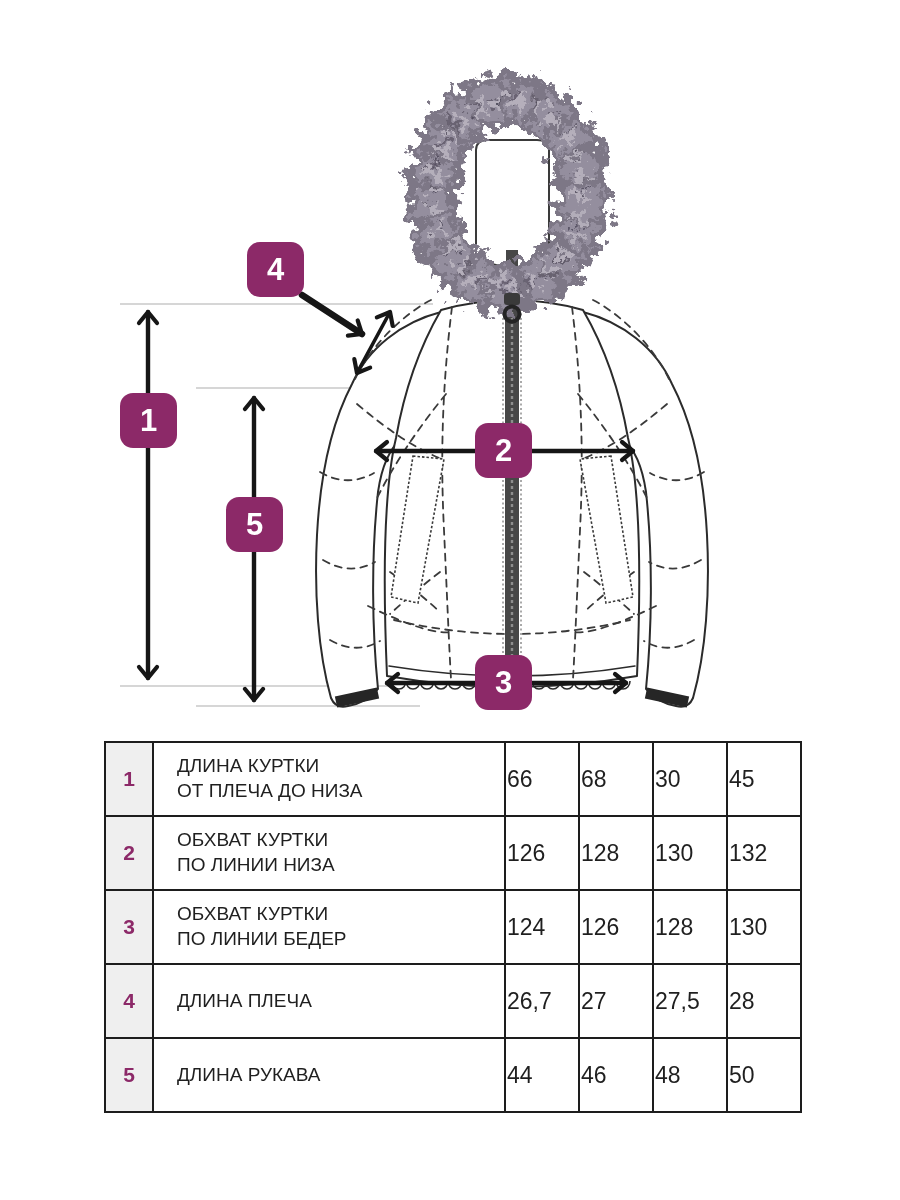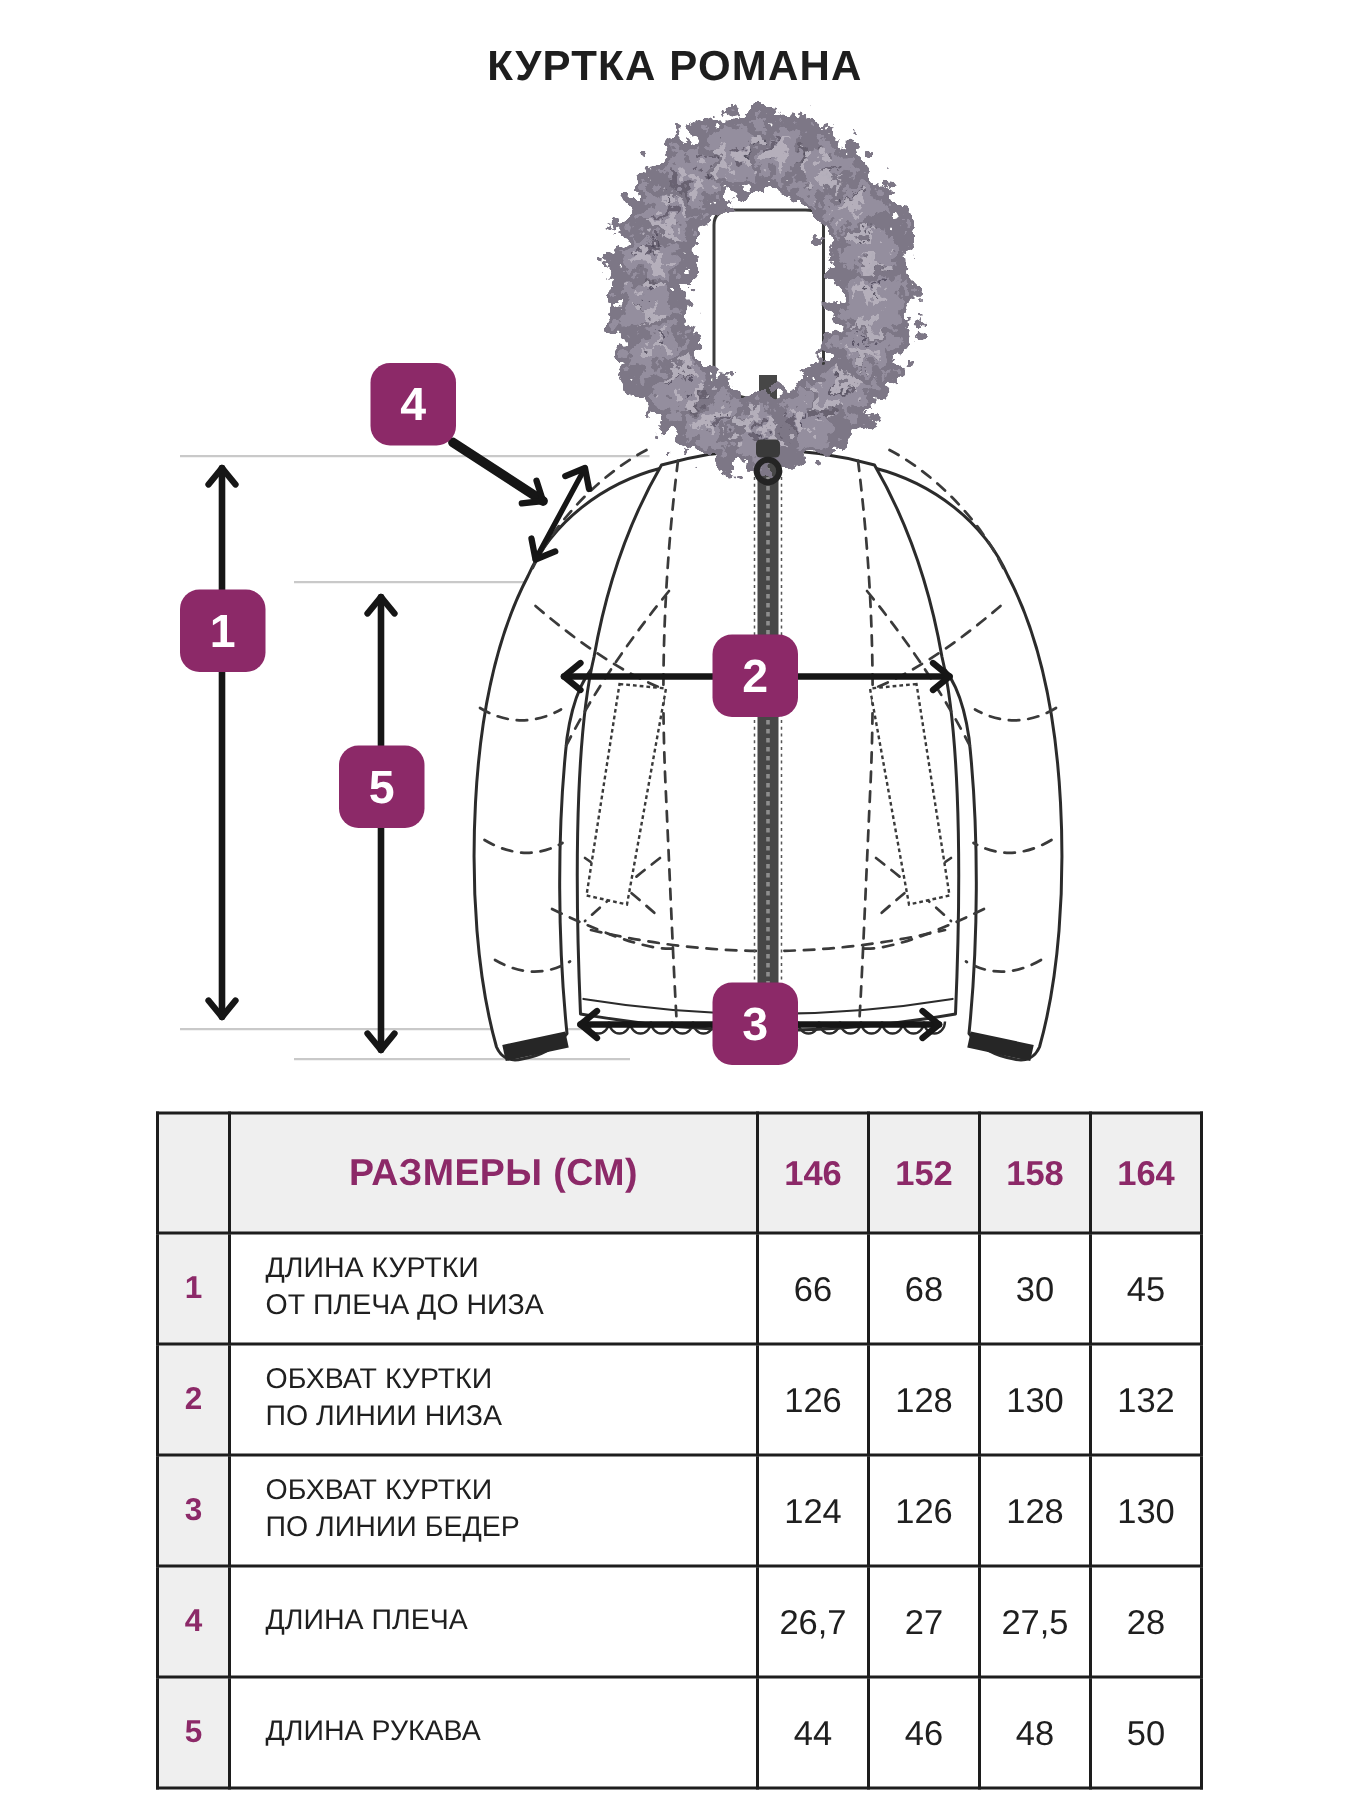--- a/index.html
+++ b/index.html
@@ -20,30 +20,29 @@
   .badge-5 { left:226px; top:497px; }
   table.size-table { position:absolute; left:104px; top:741px; border-collapse:collapse;
            table-layout:fixed; width:696px; }
   .size-table td { border:2px solid var(--tborder); vertical-align:middle; }
   .size-table tr.hrow td { background:var(--gray); height:76px; }
   .size-table tr.drow td { height:70px; background:#fff; }
   .c-num  { width:48px; background:var(--gray) !important; text-align:center;
             color:var(--accent); font-weight:700; font-size:21px; }
   .c-label{ width:352px; padding-left:23px; font-size:19px; color:#1f1f1f; line-height:1.3; }
   .c-label span { display:block; }
-  .c-val  { width:74px; text-align:center; font-size:23px; color:#1f1f1f; }
+  .c-val  { width:74px; font-size:23px; color:#1f1f1f; }
   .h-label{ text-align:center; color:var(--accent); font-weight:700; font-size:25px; letter-spacing:.3px; }
   .h-size { text-align:center; color:var(--accent); font-weight:700; font-size:23px; }
 </style>
 </head>
 <body>
 
 <div class="page">
 
-  <div class="title">КУРТКА РОМАНА</div>
 
   <div class="diagram">
     <svg width="900" height="740" viewBox="0 0 900 740">
       <defs>
         <marker id="mArr" viewBox="-15 -12 18 24" refX="0" refY="0" markerWidth="18" markerHeight="24" orient="auto-start-reverse" markerUnits="userSpaceOnUse">
           <path d="M-11,-9 L0,0 L-11,9" fill="none" stroke="#161616" stroke-width="4.2" stroke-linecap="round" stroke-linejoin="round"></path>
         </marker>
         <filter id="fur" x="-30%" y="-30%" width="160%" height="160%">
           <feTurbulence type="fractalNoise" baseFrequency="0.09" numOctaves="4" seed="11" result="n"></feTurbulence>
           <feDisplacementMap in="SourceGraphic" in2="n" scale="34" xChannelSelector="R" yChannelSelector="G"></feDisplacementMap>
@@ -155,28 +154,20 @@
   <table class="size-table">
     <colgroup>
         <col style="width:48px">
         <col style="width:352px">
         <col style="width:74px">
         <col style="width:74px">
         <col style="width:74px">
         <col style="width:74px">
       </colgroup>
     <tbody>
-      <tr class="hrow">
-        <td class="c-num"></td>
-        <td class="h-label">РАЗМЕРЫ (СМ)</td>
-        <td class="h-size">146</td>
-        <td class="h-size">152</td>
-        <td class="h-size">158</td>
-        <td class="h-size">164</td>
-      </tr>
       <tr class="drow">
         <td class="c-num">1</td>
         <td class="c-label">
           <span>ДЛИНА КУРТКИ</span>
           <span>ОТ ПЛЕЧА ДО НИЗА</span>
         </td>
         <td class="c-val">66</td>
         <td class="c-val">68</td>
         <td class="c-val">30</td>
         <td class="c-val">45</td>

